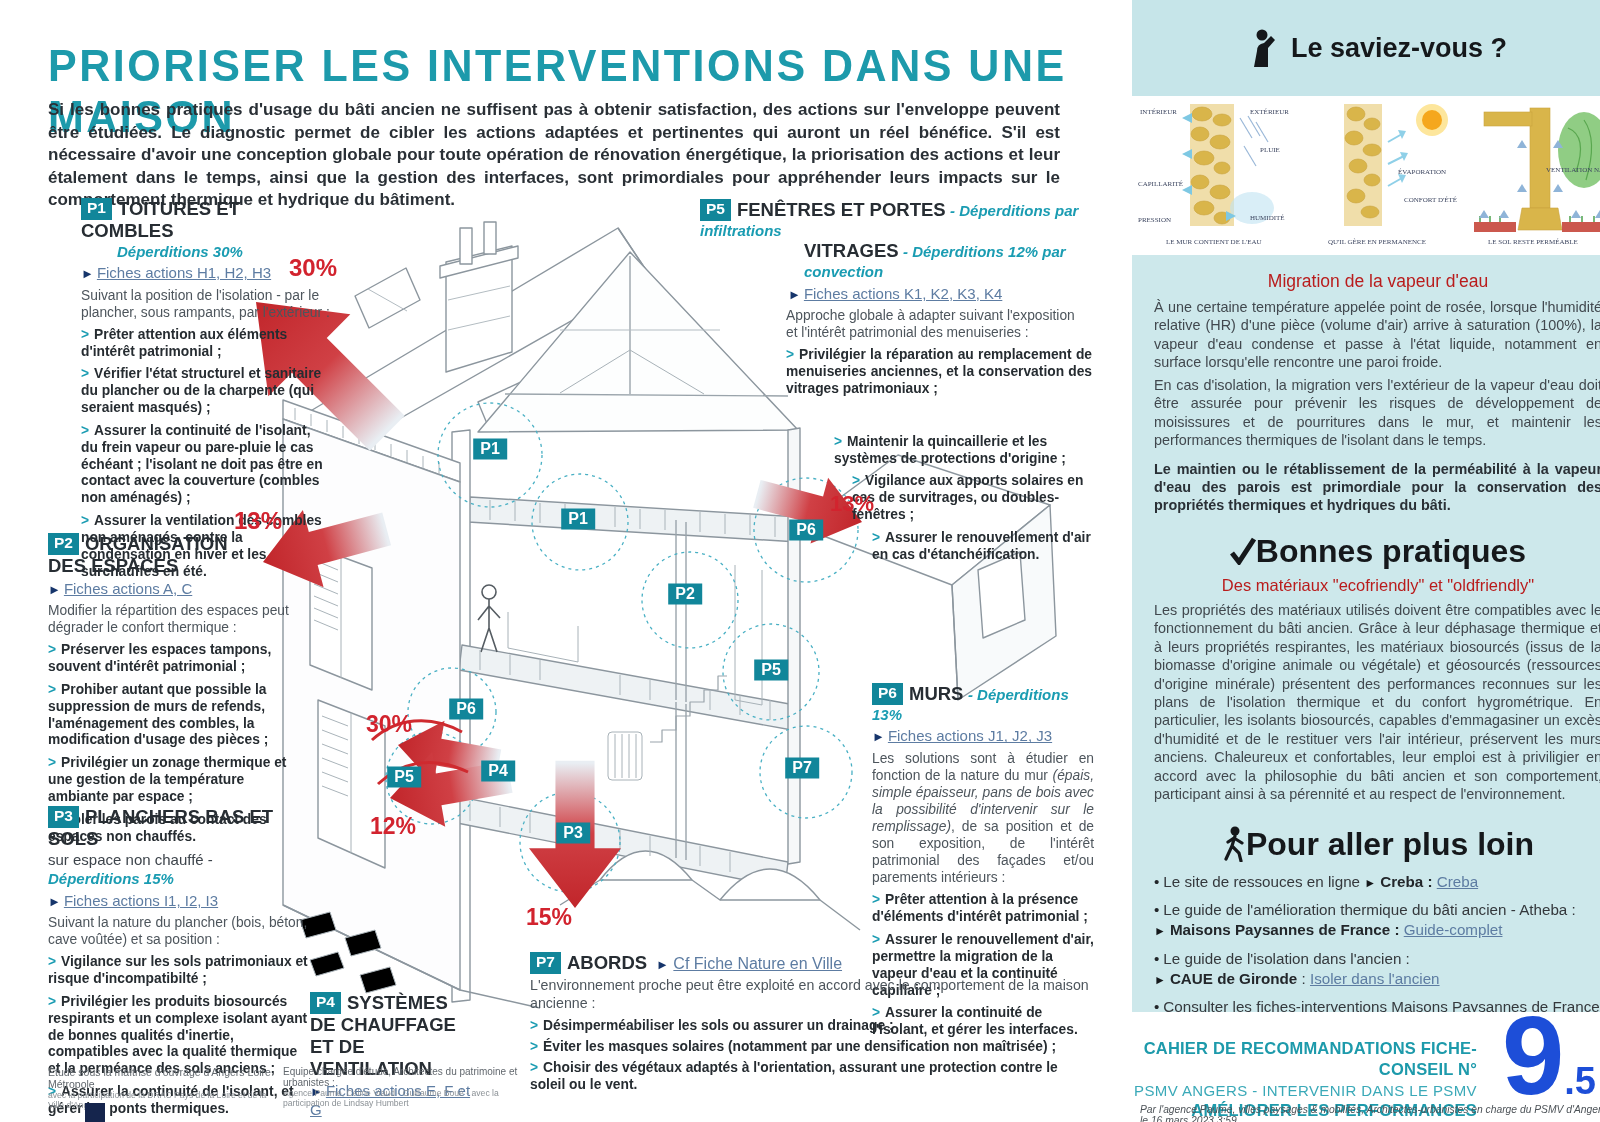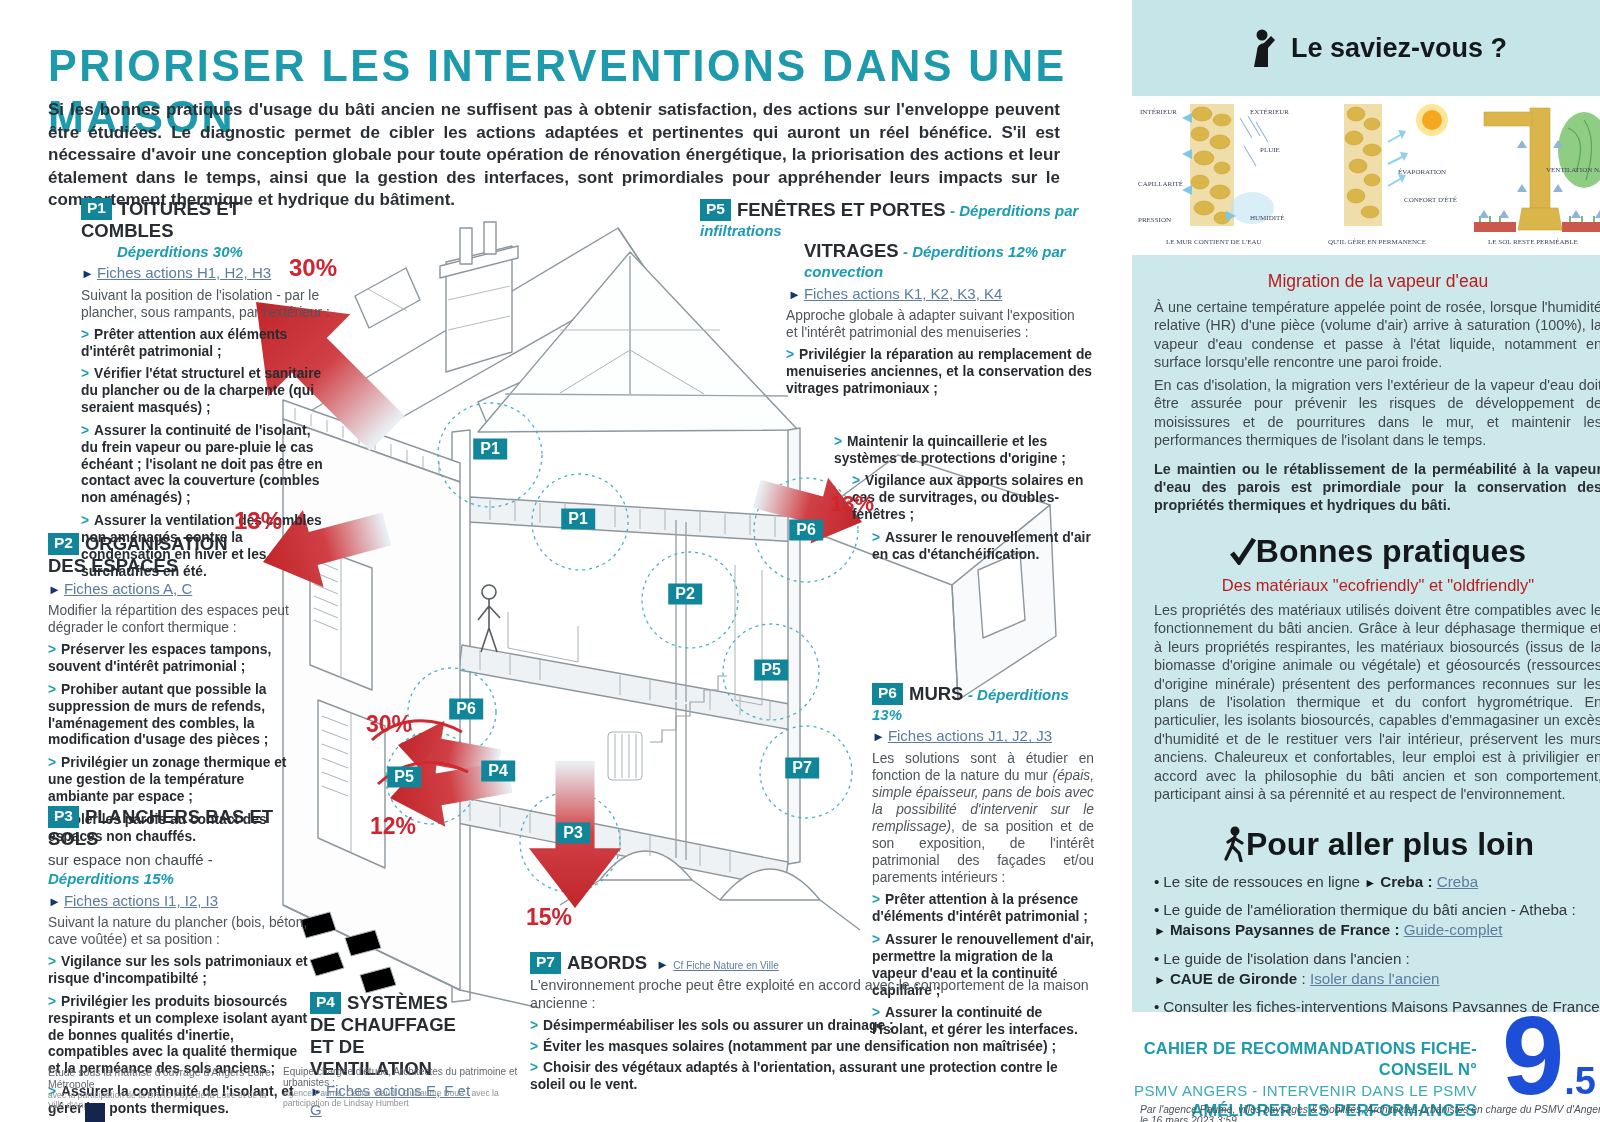--- a/index.html
+++ b/index.html
@@ -315,21 +315,21 @@
   <div class="bullet">Assurer la continuité de l'isolant, et gérer les interfaces.</div>
 </div>
 
 <div class="abs sec" style="left:310px;top:992px;width:162px;z-index:2;">
   <div><span class="badge">P4</span><span class="sec-title">SYSTÈMES DE CHAUFFAGE ET DE VENTILATION</span></div>
   <div class="linkrow"><span class="arr">►</span><a class="lnk">Fiches actions E, F et G</a></div>
   <div class="bullet">Se reporter à la page 9.7</div>
 </div>
 
 <div class="abs sec" style="left:530px;top:952px;width:562px;z-index:2;">
-  <div><span class="badge">P7</span><span class="sec-title">ABORDS</span>&nbsp;&nbsp;<span class="arr" style="color:#16356b;font-size:13px;">►</span> <a class="lnk" style="font-size:10px;">Cf Fiche Nature en Ville</a></div>
+  <div><span class="badge">P7</span><span class="sec-title">ABORDS</span>&nbsp;&nbsp;<span class="arr" style="color:#16356b;font-size:13px;">►</span> <a class="lnk" style="font-size:16px;">Cf Fiche Nature en Ville</a></div>
   <div class="lead" style="font-size:14.2px;">L'environnement proche peut être exploité en accord avec le comportement de la maison ancienne :</div>
   <div class="bullet" style="margin:4px 0;">Désimperméabiliser les sols ou assurer un drainage ;</div>
   <div class="bullet" style="margin:4px 0;">Éviter les masques solaires (notamment par une densification non maîtrisée) ;</div>
   <div class="bullet" style="margin:4px 0;">Choisir des végétaux adaptés à l'orientation, assurant une protection contre le soleil ou le vent.</div>
 </div>
 
 <div class="abs marker" style="left:490px;top:449px;">P1</div>
 <div class="abs marker" style="left:578px;top:519px;">P1</div>
 <div class="abs marker" style="left:685px;top:594px;">P2</div>
 <div class="abs marker" style="left:806px;top:530px;">P6</div>

